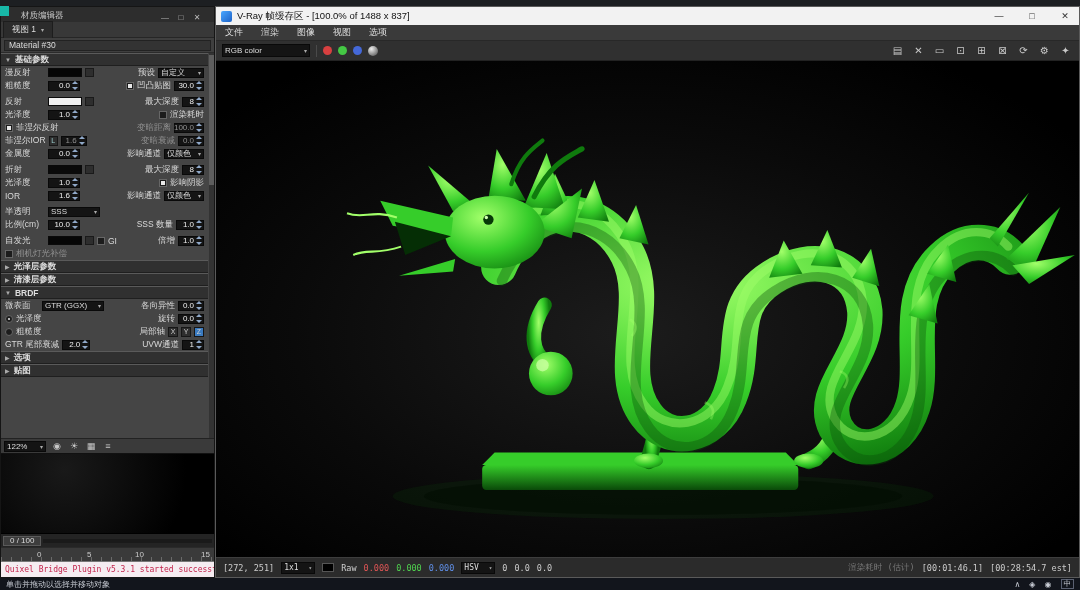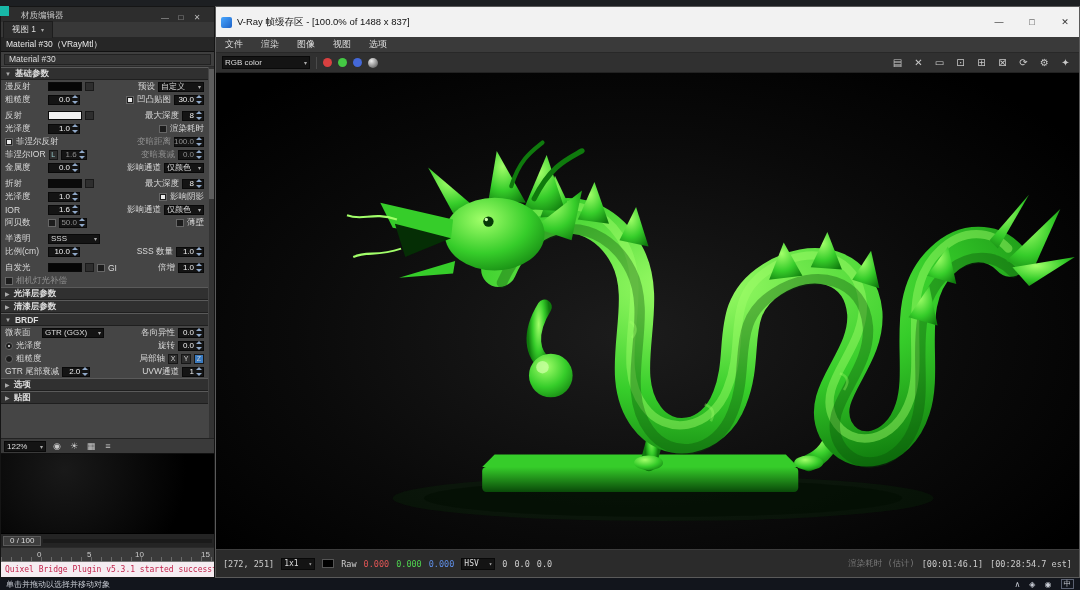--- a/index.html
+++ b/index.html
@@ -49,35 +49,35 @@
   .tlrow{height:14px;background:#242424;display:flex;align-items:center;padding:0 2px;border-top:1px solid #000;}
   .tl-handle{background:#3d3d3d;border:1px solid #5a5a5a;color:#ddd;font-size:8px;height:10px;line-height:8px;padding:0 6px;}
   .tl-track{flex:1;height:4px;background:#1a1a1a;margin-left:2px;}
   .ruler{height:14px;background:#3a3a3a;position:relative;border-top:1px solid #2a2a2a;color:#ccc;font-size:8px;}
   .ruler::before{content:"";position:absolute;left:0;bottom:0;width:100%;height:4px;background:repeating-linear-gradient(90deg,#6a6a6a 0 1px,transparent 1px 10px);}
   .tick-label{position:absolute;top:2px;}
   .logbar{height:16px;background:#f5ecf1;color:#c2224a;font-size:8px;font-family:"DejaVu Sans Mono",monospace;display:flex;align-items:center;padding:0 4px;border-top:1px solid #777;overflow:hidden;white-space:nowrap;}
 
   
   .vfb{position:absolute;left:215px;top:6px;width:865px;height:572px;background:#2b2b2b;border:1px solid #5a5a5a;display:flex;flex-direction:column;z-index:1;}
-  .vfb-title{height:30px;background:#f2f2f2;display:flex;align-items:center;padding:0 0 0 5px;gap:5px;font-size:9.5px;color:#111;}
+  .vfb-title{height:18px;background:#f2f2f2;display:flex;align-items:center;padding:0 0 0 5px;gap:5px;font-size:9.5px;color:#111;}
   .vfb-title .t{flex:1;overflow:hidden;white-space:nowrap;}
   .vfb-logo{width:11px;height:11px;background:linear-gradient(135deg,#49a7ff,#1d62c8);border-radius:2px;flex:none;}
   .vfb-btn{width:28px;height:18px;display:flex;align-items:center;justify-content:center;color:#333;font-size:9px;}
   .vfb-menu{height:16px;background:#3a3a3a;display:flex;align-items:center;font-size:9px;color:#ddd;border-bottom:1px solid #282828;text-align:right;}
   .vfb-menu .mi{padding:0 9px;}
   .vfb-tools{height:20px;background:#303030;display:flex;align-items:center;padding:0 6px;gap:6px;border-bottom:1px solid #222;}
   .chan-dd{width:88px;height:13px;}
   .dot{width:9px;height:9px;border-radius:50%;display:inline-block;flex:none;}
   .sphere{width:10px;height:10px;border-radius:50%;background:radial-gradient(circle at 35% 30%,#eee,#777 70%,#3a3a3a);flex:none;}
   .vsep{width:1px;height:12px;background:#4a4a4a;}
   .tool-ico{color:#c9c9c9;font-size:10px;width:15px;text-align:center;}
   .vfb-canvas{flex:1;position:relative;background:#000;overflow:hidden;}
   .vfb-canvas svg{position:absolute;left:0;top:0;width:100%;height:100%;}
-  .vfb-status{height:28px;background:#2b2b2b;border-top:1px solid #3d3d3d;display:flex;align-items:center;gap:7px;padding:0 7px;font-size:8.5px;color:#ccc;font-family:"DejaVu Sans Mono",monospace;white-space:nowrap;}
+  .vfb-status{height:20px;background:#2b2b2b;border-top:1px solid #3d3d3d;display:flex;align-items:center;gap:7px;padding:0 7px;font-size:8.5px;color:#ccc;font-family:"DejaVu Sans Mono",monospace;white-space:nowrap;}
   .st-dd{height:12px;min-width:34px;font-family:"DejaVu Sans Mono",monospace;}
   .rv{color:#e05555;} .gv{color:#4fd24f;} .bv{color:#5f8fe8;}
   .dimtext{color:#777;}
   .sw-sm{width:12px;height:9px;border:1px solid #555;display:inline-block;}
 
   
   .bottom{position:absolute;left:0;bottom:0;width:1080px;height:12px;background:#12151c;display:flex;align-items:center;justify-content:space-between;padding:0 6px;font-size:8px;color:#c8ccd4;z-index:5;}
   .tray{display:flex;gap:9px;align-items:center;}
   .lang{border:1px solid #5a6070;padding:0 2px;font-size:7.5px;line-height:8px;}
 </style>
@@ -93,23 +93,20 @@
       <span class="wbtn">—</span>
       <span class="wbtn">□</span>
       <span class="wbtn">✕</span>
     </div>
     <div class="me-viewbar">
       <span class="view-tab">
         <i>视图 1</i>
         <b class="tri">▾</b>
       </span>
     </div>
-    <div class="me-header">
-      <span>Material #30（VRayMtl）</span>
-    </div>
     <div class="me-namebar">
       <span class="name-btn">Material #30</span>
     </div>
 
     <div class="params">
 
       <div class="sec">
         <span class="tri">▼</span>
         <span>基础参数</span>
       </div>
@@ -271,34 +268,20 @@
             </span>
         </span>
         <span class="sp2"></span>
         <span>影响通道</span>
         <span class="dd" style="width:40px">
           <i>仅颜色</i>
             <b class="tri">▾</b>
         </span>
       </div>
 
-      <div class="row">
-        <span style="width:40px">阿贝数</span>
-        <span class="cb"></span>
-        <span class="num" style="width:28px">
-          <i class="v dim">50.0</i>
-            <span class="spn">
-              <i class="up"></i>
-              <i class="dn"></i>
-            </span>
-        </span>
-        <span class="sp2"></span>
-        <span class="cb"></span>
-        <span>薄壁</span>
-      </div>
 
       <div class="gap"></div>
 
       <div class="row">
         <span style="width:40px">半透明</span>
         <span class="dd" style="width:52px">
           <i>SSS</i>
             <b class="tri">▾</b>
         </span>
       </div>

